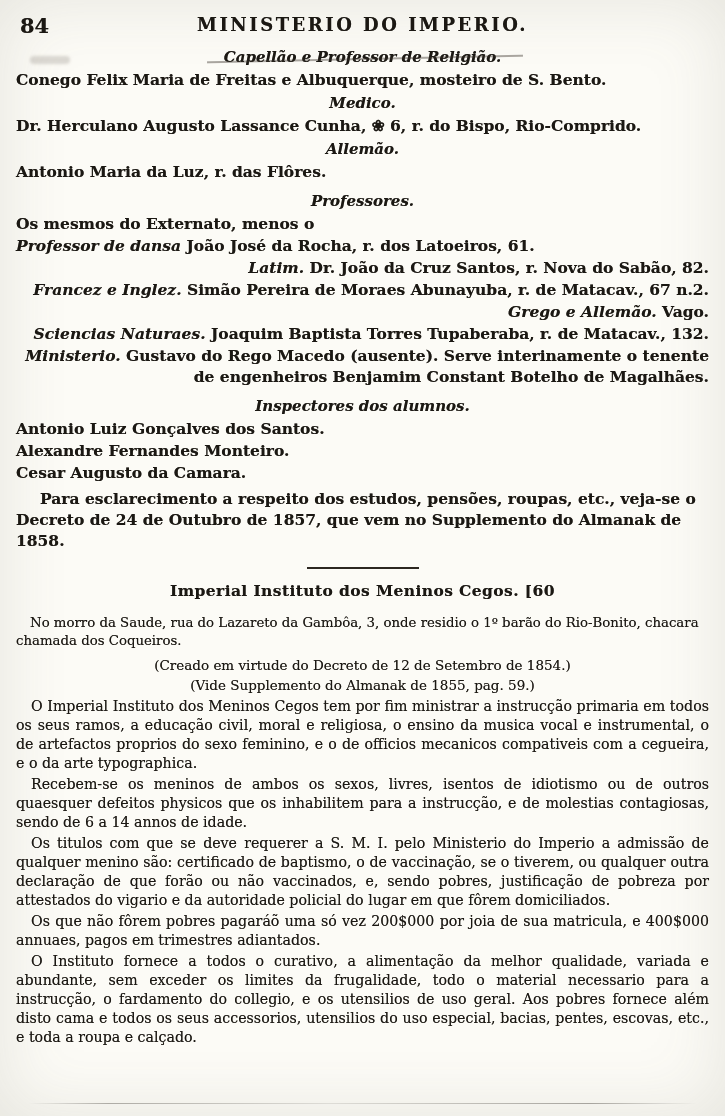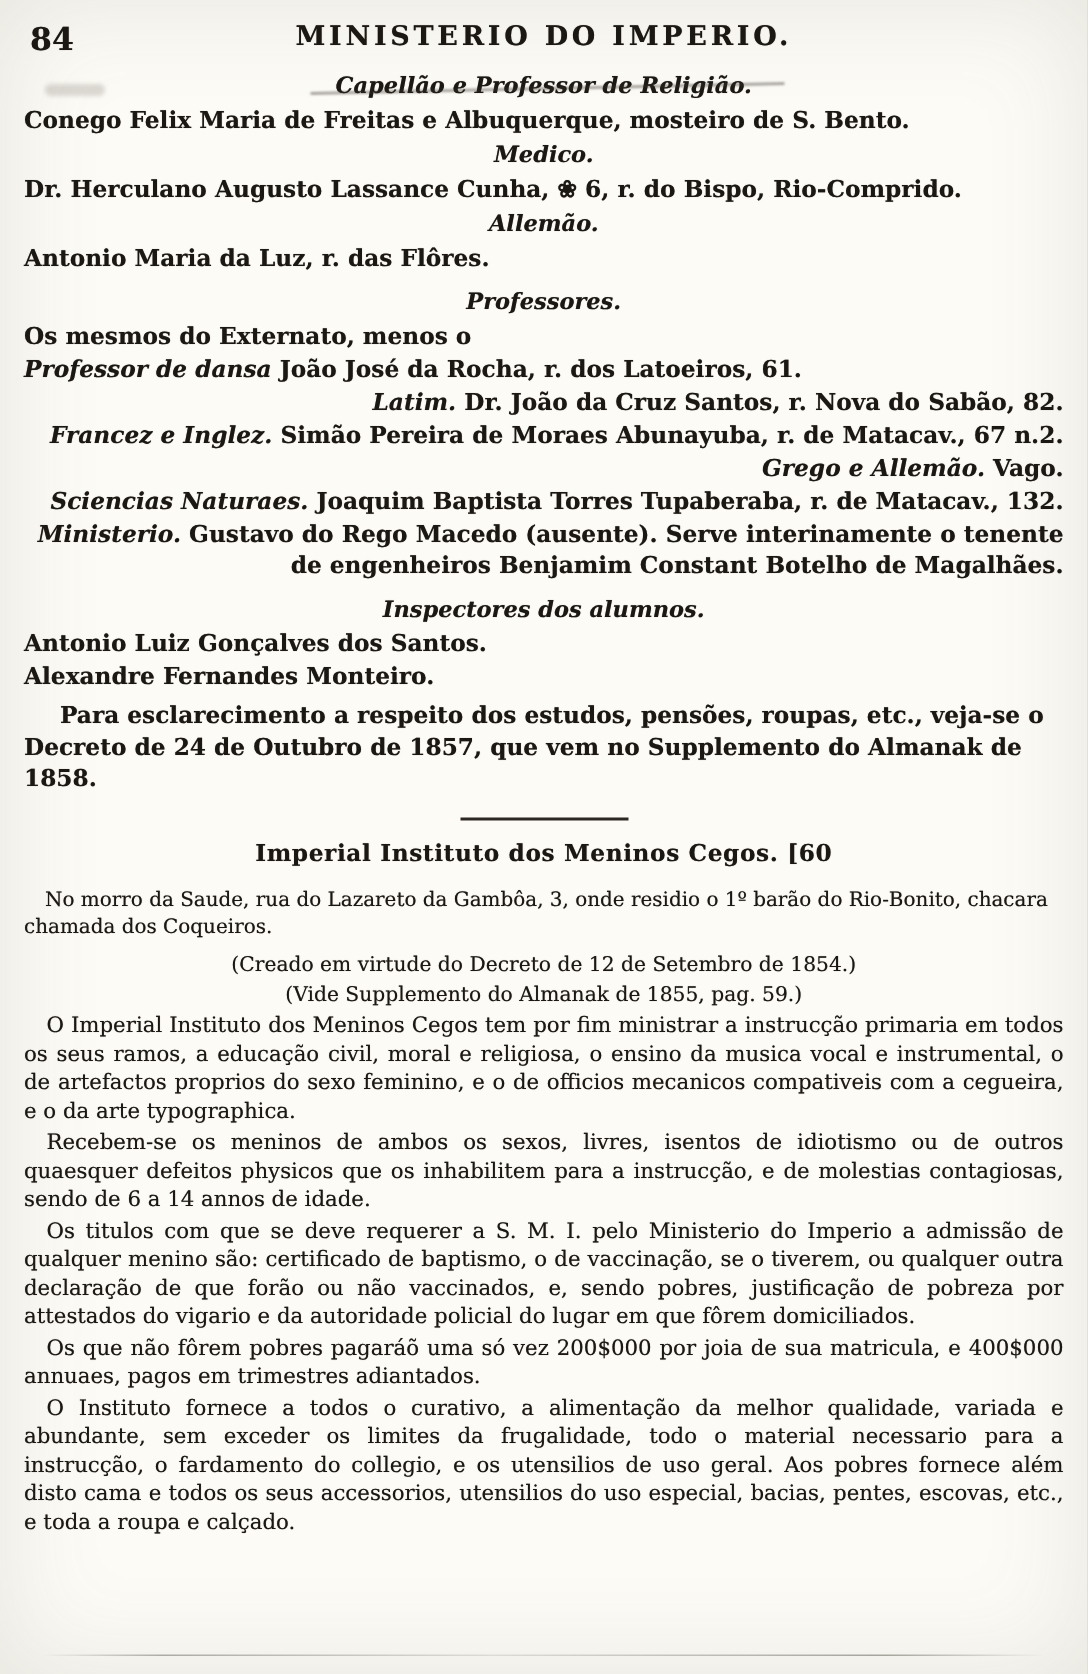--- a/index.html
+++ b/index.html
@@ -88,20 +88,21 @@
 
     <p class="entry hang"><span class="subject">Latim.</span><span> Dr. João da Cruz Santos, r. Nova do Sabão, 82.</span></p>
     <p class="entry hang"><span class="subject">Francez e Inglez.</span><span> Simão Pereira de Moraes Abunayuba, r. de Matacav., 67 n.2.</span></p>
     <p class="entry hang"><span class="subject">Grego e Allemão.</span><span> Vago.</span></p>
     <p class="entry hang"><span class="subject">Sciencias Naturaes.</span><span> Joaquim Baptista Torres Tupaberaba, r. de Matacav., 132.</span></p>
     <p class="entry hang"><span class="subject">Ministerio.</span><span> Gustavo do Rego Macedo (ausente). Serve interinamente o tenente de engenheiros Benjamim Constant Botelho de Magalhães.</span></p>
 
     <p class="c-head" style="margin-top:10px;">Inspectores dos alumnos.</p>
     <p class="entry">Antonio Luiz Gonçalves dos Santos.</p>
     <p class="entry">Alexandre Fernandes Monteiro.</p>
+    <p class="entry">Cesar Augusto da Camara.</p>
 
     <p class="nota">Para esclarecimento a respeito dos estudos, pensões, roupas, etc., veja-se o Decreto de 24 de Outubro de 1857, que vem no Supplemento do Almanak de 1858.</p>
   </section>
 
   <hr class="section-divider">
 
   <section>
     <p class="inst-heading">Imperial Instituto dos Meninos Cegos. [60</p>
 
     <p class="inst-small inst-address">No morro da Saude, rua do Lazareto da Gambôa, 3, onde residio o 1º barão do Rio-Bonito, chacara chamada dos Coqueiros.</p>

